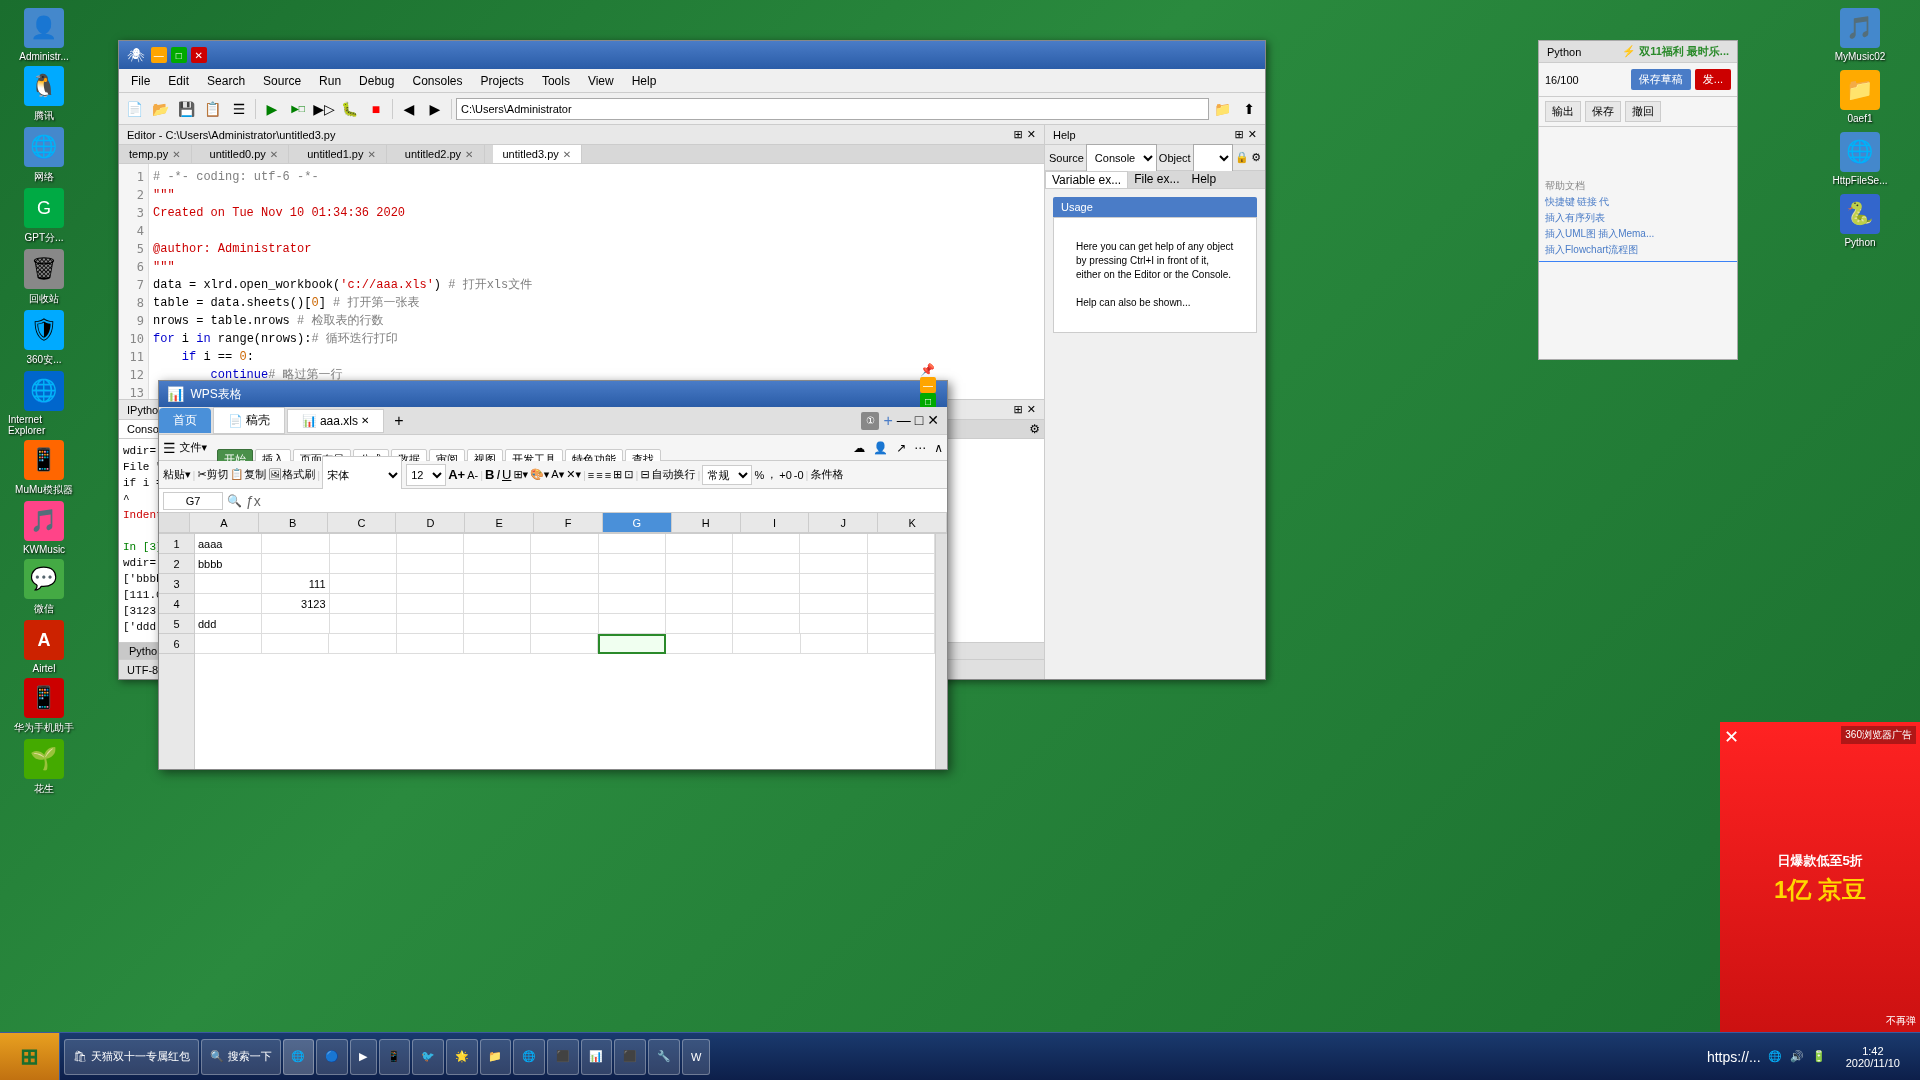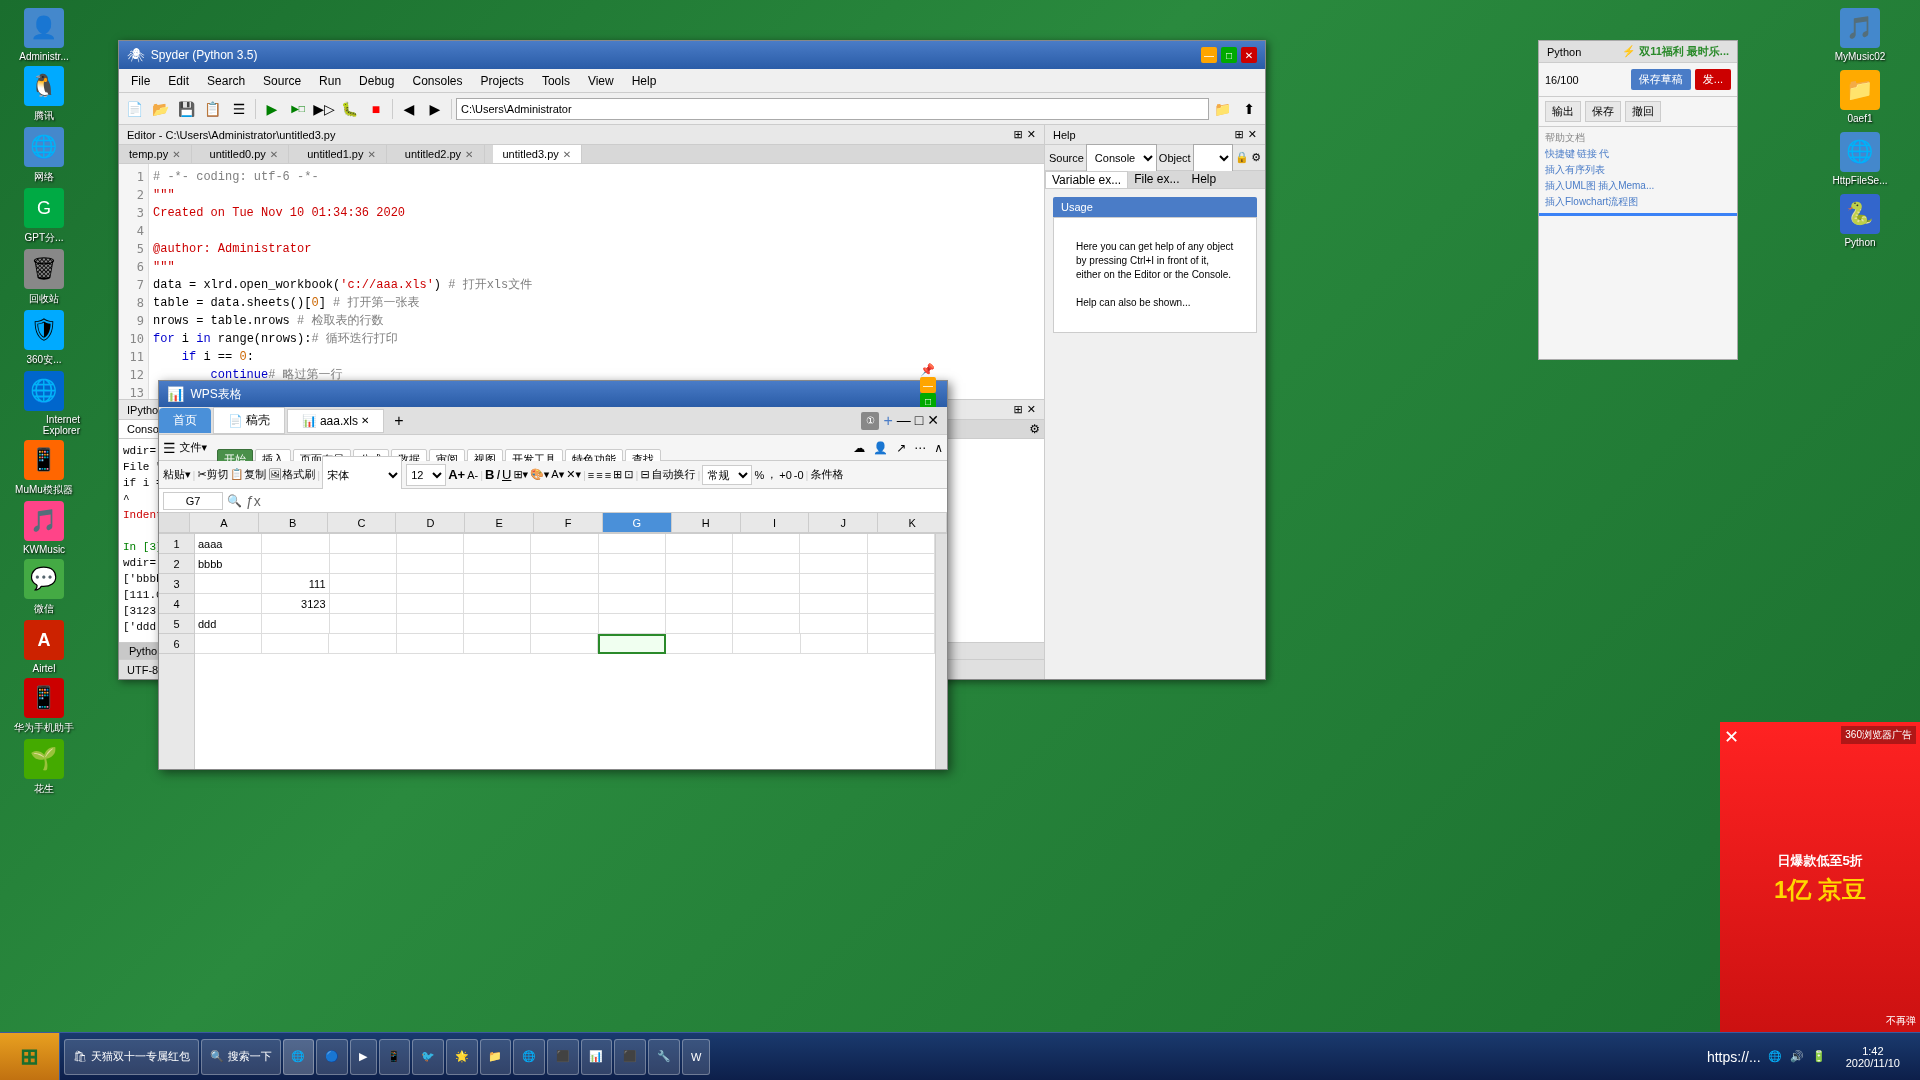--- a/index.html
+++ b/index.html
@@ -11,21 +11,21 @@
     
     .taskbar { position: absolute; bottom: 0; left: 0; width: 1920px; height: 48px; background: linear-gradient(to bottom, #1a3a6e, #0d1f4a); display: flex; align-items: center; z-index: 100; border-top: 1px solid #3a5a9e; }
     .taskbar-start { width: 60px; height: 48px; background: linear-gradient(to bottom, #e8a020, #c07010); display: flex; align-items: center; justify-content: center; cursor: pointer; border-right: 1px solid #3a5a9e; }
     .taskbar-items { display: flex; align-items: center; flex: 1; padding: 0 4px; gap: 2px; }
     .taskbar-item { height: 36px; padding: 0 8px; background: rgba(255,255,255,0.15); border: 1px solid rgba(255,255,255,0.3); border-radius: 3px; display: flex; align-items: center; gap: 4px; color: white; font-size: 11px; cursor: pointer; }
     .taskbar-item.active { background: rgba(255,255,255,0.25); }
     .taskbar-clock { color: white; font-size: 11px; padding: 0 12px; text-align: center; }
     .taskbar-tray { display: flex; align-items: center; gap: 8px; padding: 0 8px; color: white; font-size: 11px; }
     .desktop-icon { display: flex; flex-direction: column; align-items: center; gap: 3px; cursor: pointer; width: 72px; }
     .desktop-icon .icon-img { width: 40px; height: 40px; border-radius: 4px; display: flex; align-items: center; justify-content: center; font-size: 24px; }
-    .desktop-icon .icon-label { color: white; font-size: 10px; text-align: right; text-shadow: 1px 1px 2px black; word-break: break-word; }
+    .desktop-icon .icon-label { color: white; font-size: 10px; text-align: left; text-shadow: 1px 1px 2px black; word-break: break-word; }
 
     
     .spyder-window { position: absolute; top: 40px; left: 118px; width: 1148px; height: 640px; background: #f0f0f0; border: 1px solid #888; box-shadow: 2px 2px 8px rgba(0,0,0,0.5); display: flex; flex-direction: column; }
     .spyder-titlebar { background: linear-gradient(to bottom, #4a7cc7, #2a5ca7); height: 28px; display: flex; align-items: center; padding: 0 8px; color: white; font-size: 12px; }
     .spyder-titlebar .title { flex: 1; }
     .spyder-titlebar .win-controls { display: flex; gap: 4px; }
     .win-ctrl { width: 16px; height: 16px; border-radius: 2px; display: flex; align-items: center; justify-content: center; font-size: 10px; cursor: pointer; }
     .win-ctrl.minimize { background: #ffa500; }
     .win-ctrl.maximize { background: #00aa00; }
     .win-ctrl.close { background: #cc0000; color: white; }
@@ -189,21 +189,20 @@
     <div class="desktop-icon">
       <div class="icon-img" style="background:#3366cc;font-size:22px;">🐍</div>
       <div class="icon-label">Python</div>
     </div>
   </div>
 
   <div class="spyder-window">
 
     <div class="spyder-titlebar">
       <span style="font-size:14px;margin-right:6px;">🕷</span>
-      <span class="title">Spyder (Python 3.5)</span>
       <div class="win-controls">
         <div class="win-ctrl minimize">—</div>
         <div class="win-ctrl maximize">□</div>
         <div class="win-ctrl close">✕</div>
       </div>
     </div>
 
     <div class="menubar">
       <div class="menu-item">File</div>
       <div class="menu-item">Edit</div>
@@ -399,21 +398,21 @@
     <div style="padding:6px;display:flex;gap:4px;align-items:center;border-bottom:1px solid #ccc;">
       <span>16/100</span>
       <button style="background:#4a7cc7;color:white;border:none;padding:3px 8px;border-radius:2px;font-size:11px;cursor:pointer;margin-left:auto;">保存草稿</button>
       <button style="background:#cc0000;color:white;border:none;padding:3px 8px;border-radius:2px;font-size:11px;cursor:pointer;">发...</button>
     </div>
     <div style="display:flex;gap:4px;padding:4px 6px;border-bottom:1px solid #ccc;">
       <button style="background:#e8e8e8;border:1px solid #ccc;padding:2px 6px;font-size:11px;cursor:pointer;">输出</button>
       <button style="background:#e8e8e8;border:1px solid #ccc;padding:2px 6px;font-size:11px;cursor:pointer;">保存</button>
       <button style="background:#e8e8e8;border:1px solid #ccc;padding:2px 6px;font-size:11px;cursor:pointer;">撤回</button>
     </div>
-    <div style="padding:4px 6px;border-bottom:3px solid #3b82f6;">
+    <div style="padding:4px 6px;border-bottom:1px solid #3b82f6;margin-top:48px;">
       <div style="color:#888;font-size:10px;margin-bottom:2px;">帮助文档</div>
       <div style="display:flex;flex-wrap:wrap;gap:2px;">
         <a href="#" style="color:#4a7cc7;font-size:10px;text-decoration:none;">快捷键</a>
         <a href="#" style="color:#4a7cc7;font-size:10px;text-decoration:none;">链接</a>
         <a href="#" style="color:#4a7cc7;font-size:10px;text-decoration:none;">代</a>
         <div style="width:100%;font-size:10px;color:#4a7cc7;">插入有序列表</div>
         <div style="font-size:10px;color:#4a7cc7;cursor:pointer;">插入UML图</div>
         <div style="font-size:10px;color:#4a7cc7;cursor:pointer;">插入Mema...</div>
         <div style="font-size:10px;color:#4a7cc7;cursor:pointer;width:100%;">插入Flowchart流程图</div>
       </div>

